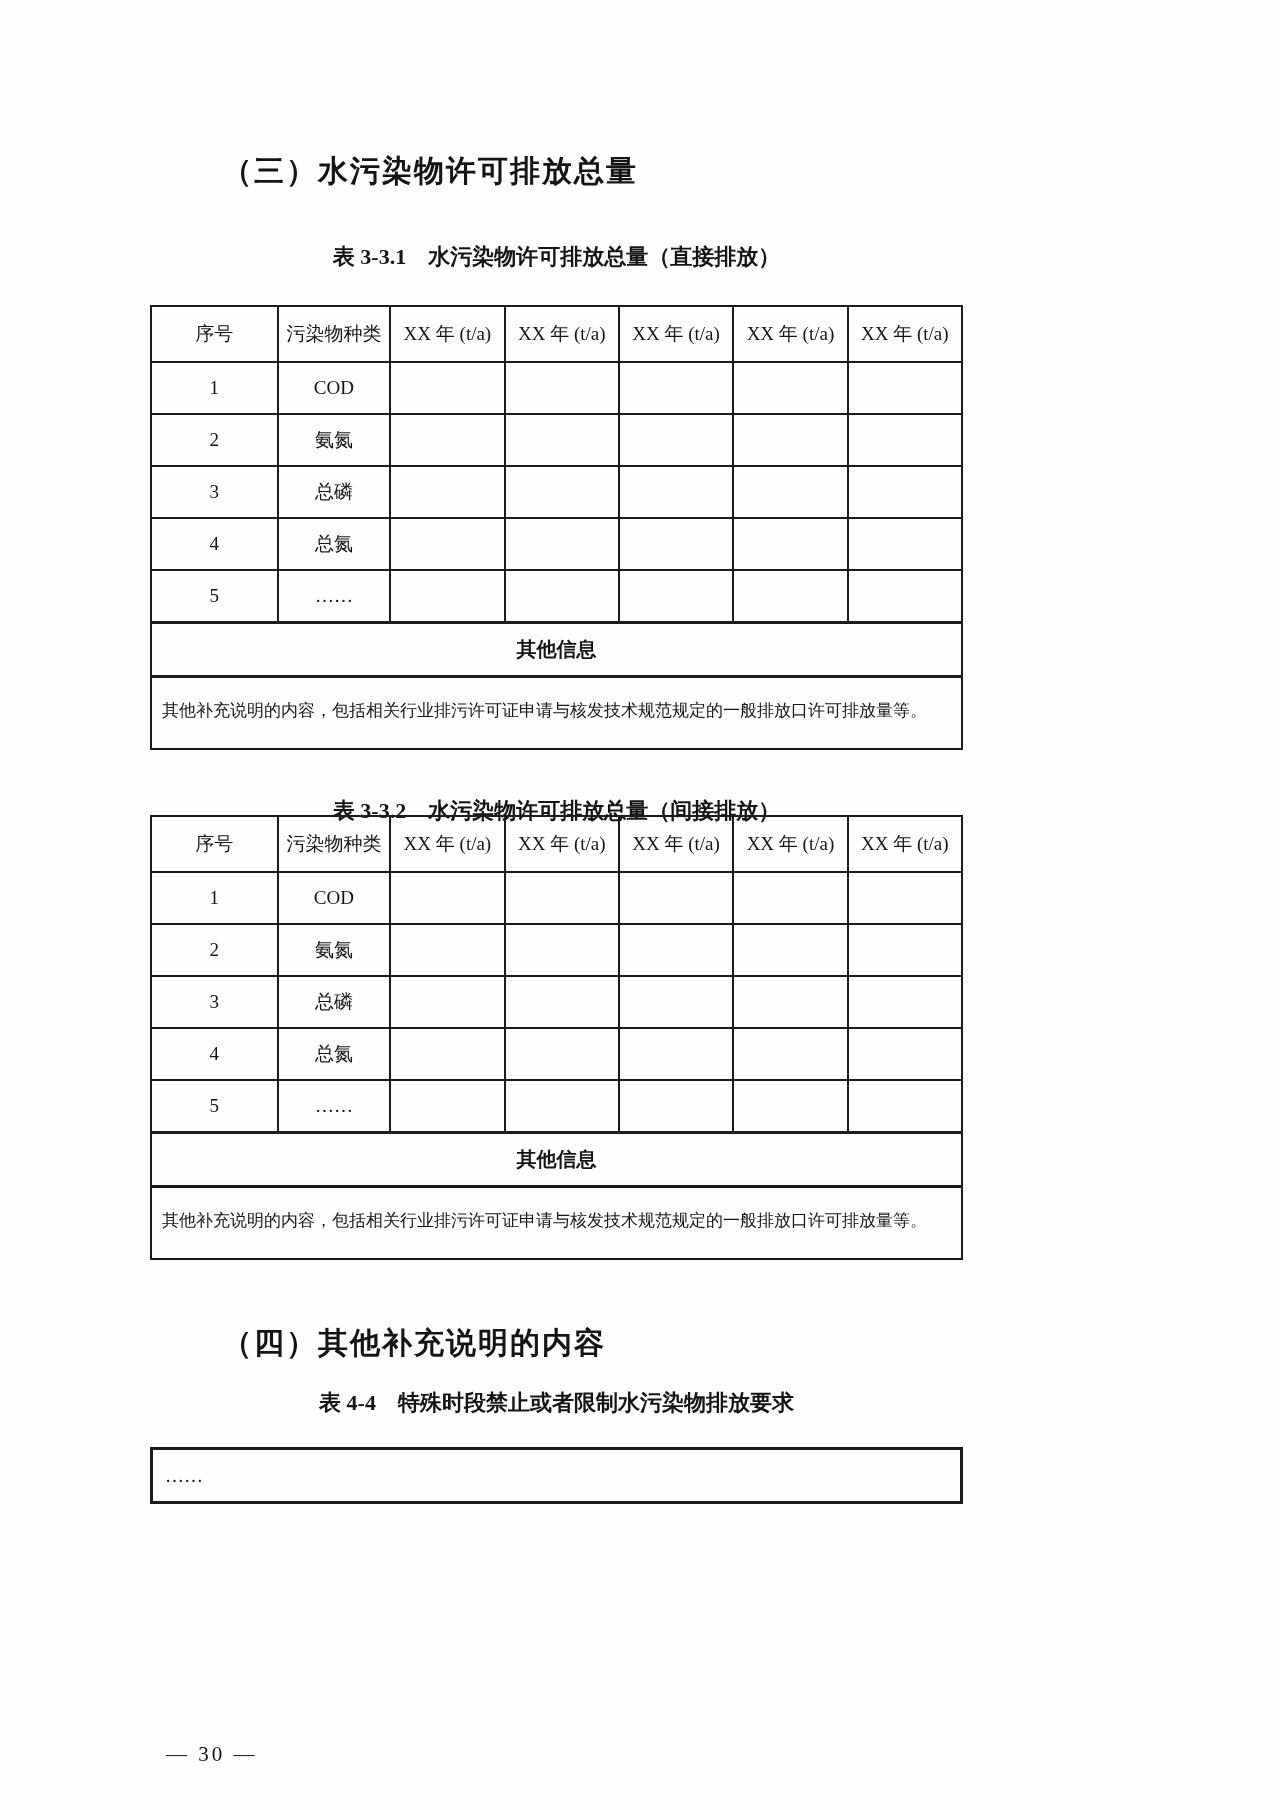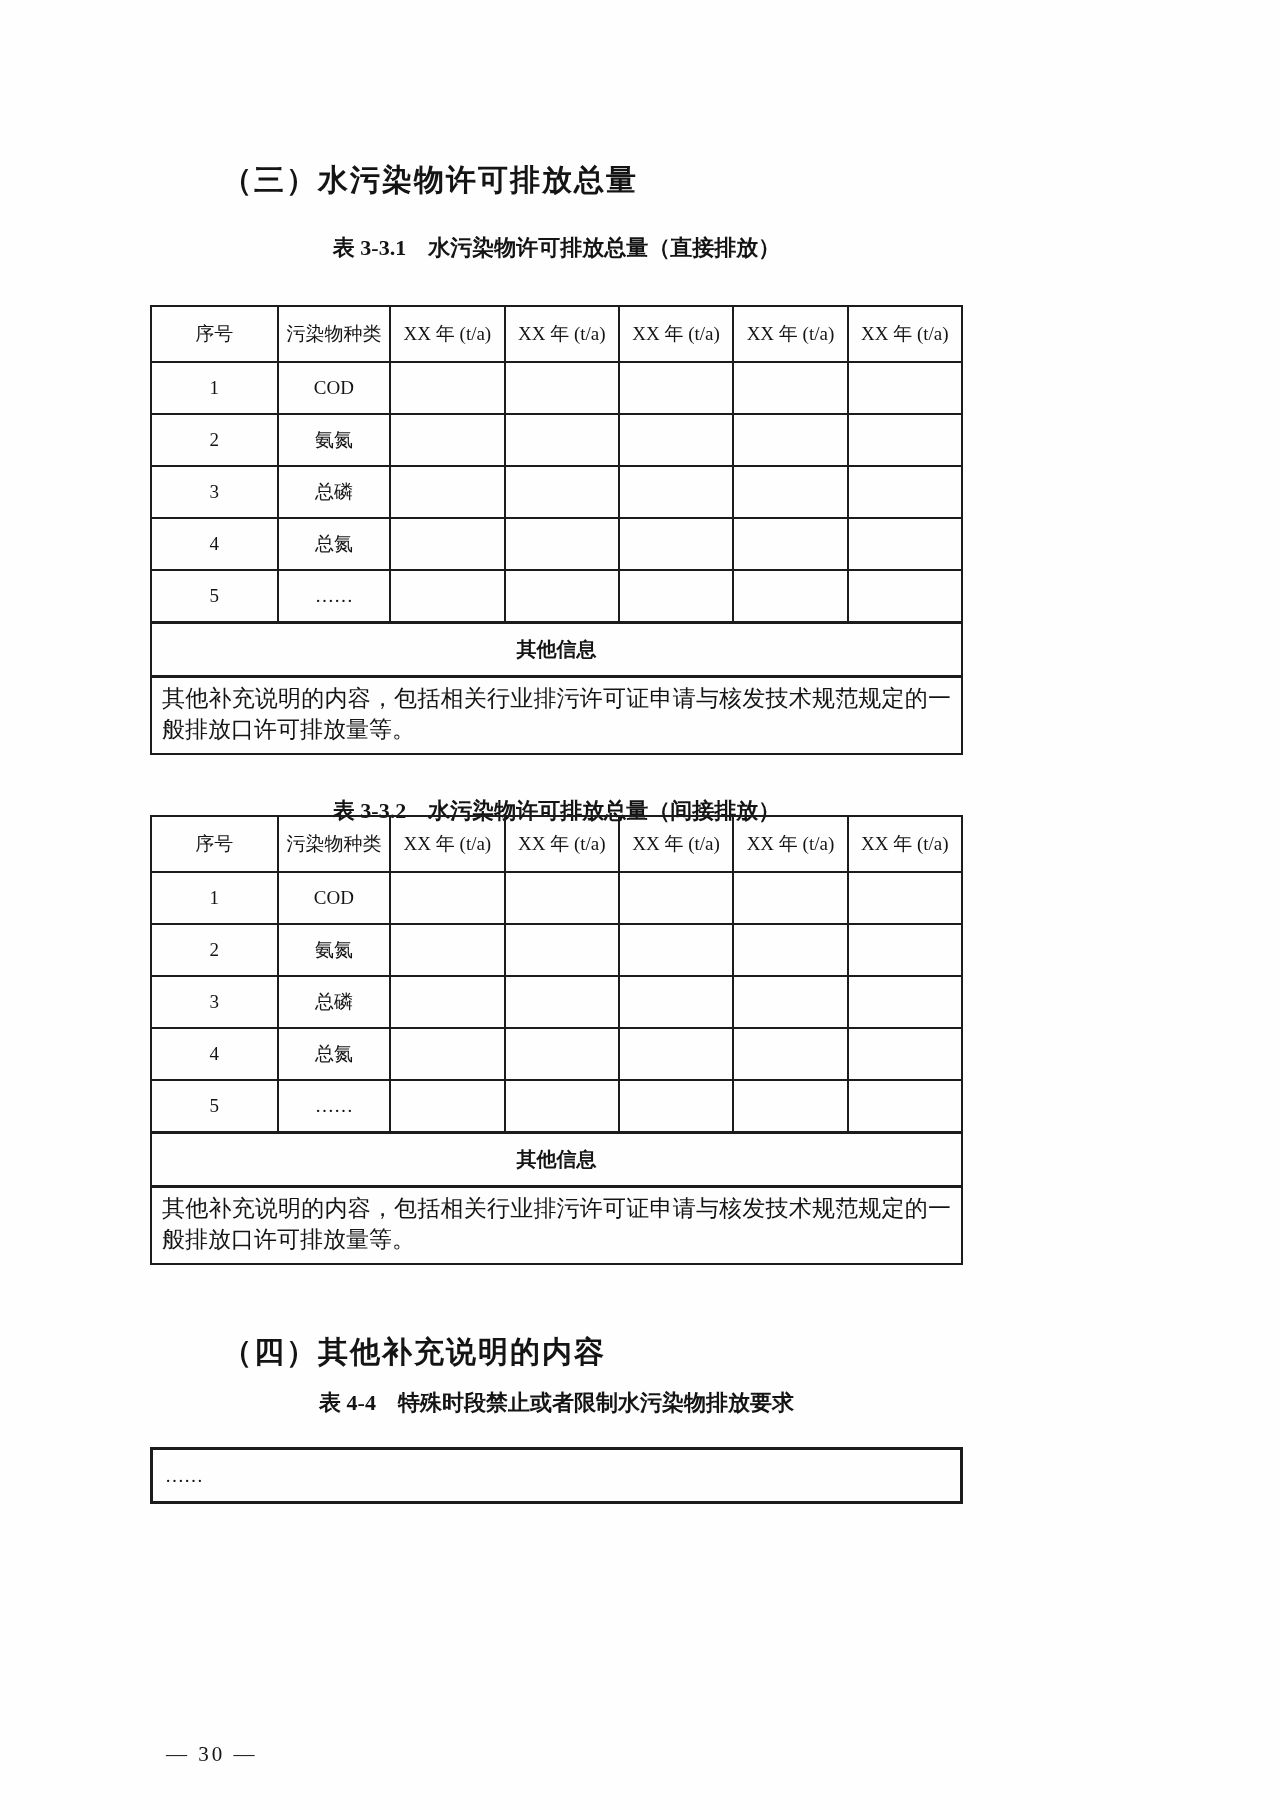--- a/index.html
+++ b/index.html
@@ -14,34 +14,33 @@
     overflow:hidden;
   }
   .section-heading {
     position:absolute;
     left:222px;
     font-size:30px;
     font-weight:bold;
     letter-spacing:2px;
     line-height:42px;
     font-family:"Liberation Serif", serif;
-    margin-top:9px;
   }
   .heading-3 { top:150px; }
   .heading-4 { top:1322px; }
   .table-caption {
     position:absolute;
     left:150px;
     width:813px;
     text-align:center;
     font-size:22px;
     font-weight:bold;
     line-height:30px;
   }
-  .caption-1 { top:233px; }
+  .caption-1 { top:242px; }
   .caption-2 { top:768px;margin-top:28px; }
   .caption-4 { top:1388px; }
   .table-wrap { position:absolute; left:150px; width:813px; }
   .table-1 { top:305px; }
   .table-2 { top:815px; }
   table.permit-table {
     width:100%;
     border-collapse:collapse;
     table-layout:fixed;
     border:1px solid #a16207;
@@ -62,22 +61,22 @@
     height:54px;
     font-weight:bold;
     font-size:20px;
     border-top:3px solid #1c1c1c;
     font-family:"Liberation Sans", sans-serif;
   }
   tr.note-row td {
     height:73px;
     text-align:left;
     padding:5px 10px 8px 10px;
-    line-height:31px;
-    font-size:23px;
+    line-height:44px;
+    font-size:17px;
     border-top:3px solid #1c1c1c;
     text-align:justify;
   }
   .special-box {
     position:absolute;
     left:150px;
     top:1447px;
     width:813px;
     height:57px;
     border:3px solid #1c1c1c;

